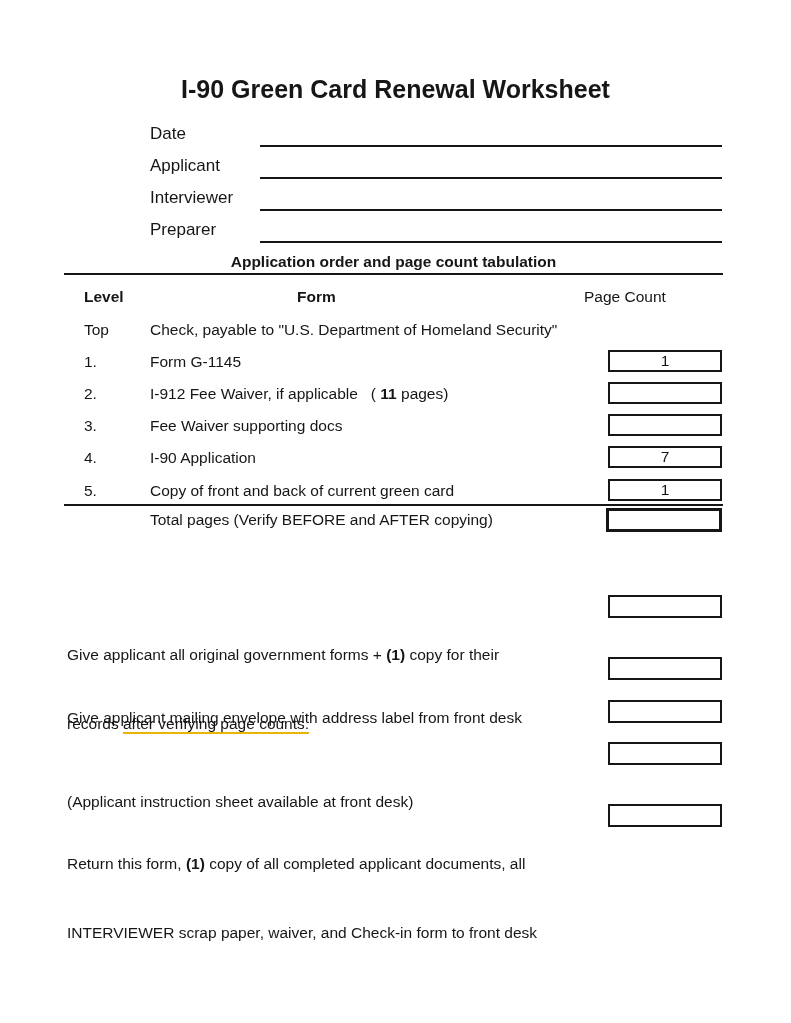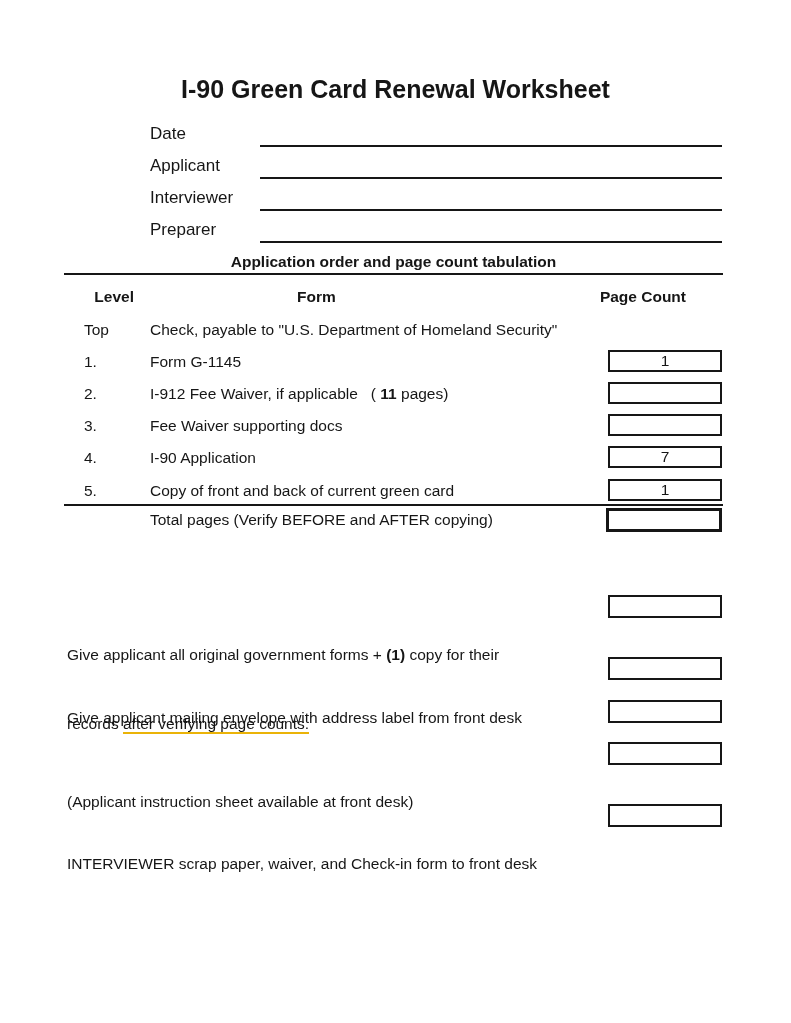--- a/index.html
+++ b/index.html
@@ -16,23 +16,23 @@
   .title { left:0; right:0; top:75px; text-align:center;
            font-size:25px; font-weight:bold; }
 
   .flabel { left:150px; font-size:17px; }
   .fline  { left:260px; width:462px; height:2px; background:#161616; }
 
   .section-title { left:64px; width:659px; top:253px; text-align:center;
                    font-weight:bold; }
   .rule { left:64px; width:659px; height:2px; background:#161616; }
 
-  .th-level { left:84px; width:50px; top:288px; text-align:right; font-weight:bold; }
+  .th-level { left:84px; width:50px; top:288px; text-align:left; font-weight:bold; }
   .th-form  { left:297px; width:120px; top:288px; text-align:left; font-weight:bold; }
-  .th-pc    { left:572px; width:114px; top:288px; text-align:right; font-weight:bold; }
+  .th-pc    { left:584px; width:114px; top:288px; text-align:left; font-weight:normal; }
 
   .lvl { position:absolute; left:84px; width:50px; text-align:left; }
   .frm { position:absolute; left:150px; white-space:pre; }
 
   .box { position:absolute; left:608px; width:110px; height:18px;
          border:2px solid #161616; text-align:center; line-height:18px;
          font-size:15.5px; background:#fff; }
   .box-total { left:606px; border-width:3px; }
 
   .instr { left:67px; width:530px; line-height:23px; white-space:pre; }
@@ -115,17 +115,18 @@
   <div class="abs box" style="top:657px;height:19px;line-height:19px"></div>
 
   <div class="abs box" style="top:700px;height:19px;line-height:19px"></div>
 
   <div class="abs instr" style="top:744px">
     <div>(Applicant instruction sheet available at front desk)</div>
   </div>
   <div class="abs box" style="top:742px;height:19px;line-height:19px"></div>
 
   <div class="abs instr" style="top:806px">
+    <div><span>Return this form, </span><span class="b">(1)</span><span> copy of all completed applicant documents, all</span></div>
     <div>INTERVIEWER scrap paper, waiver, and Check-in form to front desk</div>
   </div>
   <div class="abs box" style="top:804px;height:19px;line-height:19px"></div>
 
 </div>
 
 </body></html>

